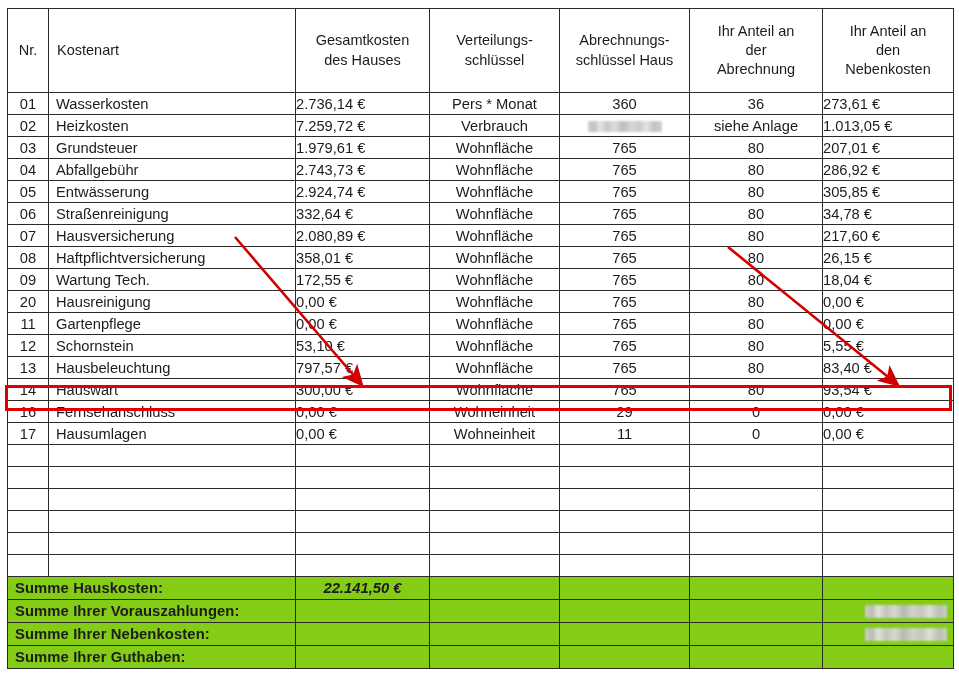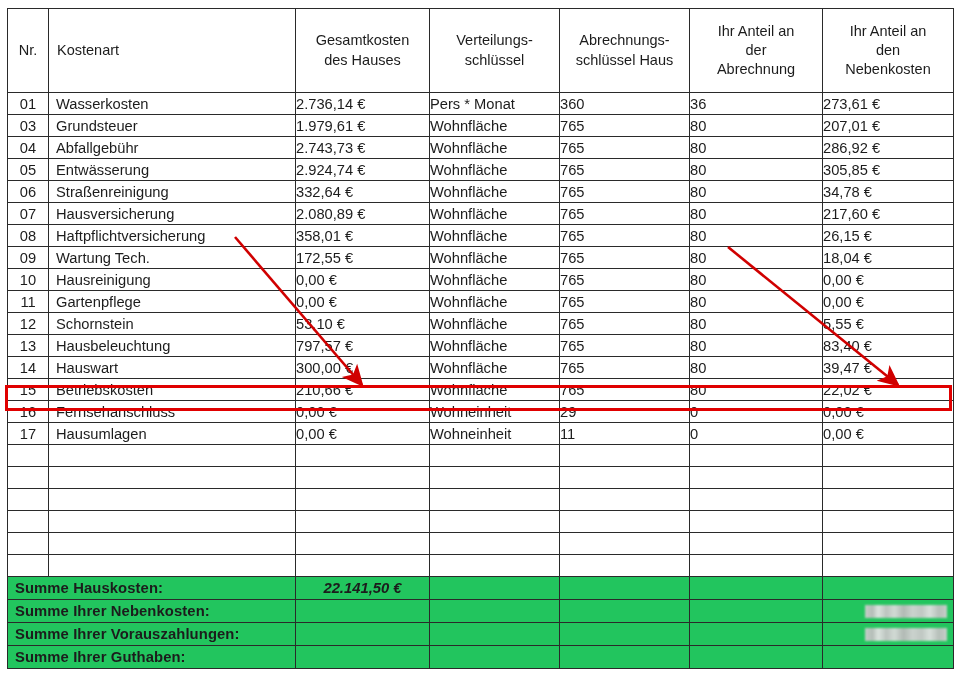--- a/index.html
+++ b/index.html
@@ -56,21 +56,21 @@
   }
   .hd-left { text-align: left !important; padding-left: 8px !important; }
   .hd-nr   { text-align: center !important; }
 
   .sheet tbody tr { height: 21px; }
   .sheet tbody td { height: 21px; line-height: 20px; font-size: 14.7px; }
 
   .t-nr   { text-align: center; }
   .t-art  { text-align: left;  padding-left: 7px !important; margin-left: 27px; }
   .t-num  { text-align: left; padding-right: 6px !important; }
-  .t-ctr  { }
+  .t-ctr  { text-align: center; }
 
   .empty-row td { height: 21px; }
 
   
   .redact {
     display: inline-block;
     height: 11px;
     background: linear-gradient(90deg,
         #cfcfcf 0%, #bdbdbd 9%, #e6e6e6 16%, #c4c4c4 26%,
         #dcdcdc 36%, #b9b9b9 47%, #d4d4d4 58%, #c8c8c8 69%,
@@ -89,21 +89,21 @@
     width: 946px;
     border-collapse: collapse;
     table-layout: fixed;
     font-size: 14.8px;
   }
   .summary td {
     border: 1px solid #2a2a2a;
     height: 22px;
     line-height: 21px;
     padding: 0;
-    background: #22c55e;
+    background: #84cc16;
     vertical-align: middle;
   }
   .s-label {
     font-weight: bold;
     text-align: left;
     padding-left: 7px !important;
     letter-spacing: 0.1px;
   }
   .s-mid   { text-align: center; font-weight: bold; font-style: italic; }
   .s-right { text-align: right; padding-right: 6px !important; font-weight: bold; }
@@ -178,20 +178,29 @@
         <tr>
           <td class="t-nr">01</td>
           <td class="t-art">Wasserkosten</td>
           <td class="t-num">2.736,14 €</td>
           <td class="t-ctr">Pers * Monat</td>
           <td class="t-ctr">360</td>
           <td class="t-ctr">36</td>
           <td class="t-num">273,61 €</td>
         </tr>
         <tr>
+          <td class="t-nr">02</td>
+          <td class="t-art">Heizkosten</td>
+          <td class="t-num">7.259,72 €</td>
+          <td class="t-ctr">Verbrauch</td>
+          <td class="t-ctr redact-cell"><span class="redact" style="width: 74px;"></span></td>
+          <td class="t-ctr">siehe Anlage</td>
+          <td class="t-num">1.013,05 €</td>
+        </tr>
+        <tr>
           <td class="t-nr">03</td>
           <td class="t-art">Grundsteuer</td>
           <td class="t-num">1.979,61 €</td>
           <td class="t-ctr">Wohnfläche</td>
           <td class="t-ctr">765</td>
           <td class="t-ctr">80</td>
           <td class="t-num">207,01 €</td>
         </tr>
         <tr>
           <td class="t-nr">04</td>
@@ -241,21 +250,21 @@
         <tr>
           <td class="t-nr">09</td>
           <td class="t-art">Wartung Tech.</td>
           <td class="t-num">172,55 €</td>
           <td class="t-ctr">Wohnfläche</td>
           <td class="t-ctr">765</td>
           <td class="t-ctr">80</td>
           <td class="t-num">18,04 €</td>
         </tr>
         <tr>
-          <td class="t-nr">10</td>
+          <td class="t-nr">20</td>
           <td class="t-art">Hausreinigung</td>
           <td class="t-num">0,00 €</td>
           <td class="t-ctr">Wohnfläche</td>
           <td class="t-ctr">765</td>
           <td class="t-ctr">80</td>
           <td class="t-num">0,00 €</td>
         </tr>
         <tr>
           <td class="t-nr">11</td>
           <td class="t-art">Gartenpflege</td>
@@ -283,30 +292,21 @@
           <td class="t-ctr">80</td>
           <td class="t-num">83,40 €</td>
         </tr>
         <tr>
           <td class="t-nr">14</td>
           <td class="t-art">Hauswart</td>
           <td class="t-num">300,00 €</td>
           <td class="t-ctr">Wohnfläche</td>
           <td class="t-ctr">765</td>
           <td class="t-ctr">80</td>
-          <td class="t-num">39,47 €</td>
-        </tr>
-        <tr>
-          <td class="t-nr">15</td>
-          <td class="t-art">Betriebskosten</td>
-          <td class="t-num">210,66 €</td>
-          <td class="t-ctr">Wohnfläche</td>
-          <td class="t-ctr">765</td>
-          <td class="t-ctr">80</td>
-          <td class="t-num">22,02 €</td>
+          <td class="t-num">93,54 €</td>
         </tr>
         <tr>
           <td class="t-nr">16</td>
           <td class="t-art">Fernsehanschluss</td>
           <td class="t-num">0,00 €</td>
           <td class="t-ctr">Wohneinheit</td>
           <td class="t-ctr">29</td>
           <td class="t-ctr">0</td>
           <td class="t-num">0,00 €</td>
         </tr>
@@ -388,29 +388,29 @@
     <tbody id="summary-rows">
         <tr>
           <td class="s-label">Summe Hauskosten:</td>
           <td class="s-mid">22.141,50 €</td>
           <td>&nbsp;</td>
           <td>&nbsp;</td>
           <td>&nbsp;</td>
           <td class="s-right">&nbsp;</td>
         </tr>
         <tr>
+          <td class="s-label">Summe Ihrer Vorauszahlungen:</td>
+          <td class="s-mid">&nbsp;</td>
+          <td>&nbsp;</td>
+          <td>&nbsp;</td>
+          <td>&nbsp;</td>
+          <td class="s-right"><span class="redact" style="width: 82px; height: 13px;"></span></td>
+        </tr>
+        <tr>
           <td class="s-label">Summe Ihrer Nebenkosten:</td>
-          <td class="s-mid">&nbsp;</td>
-          <td>&nbsp;</td>
-          <td>&nbsp;</td>
-          <td>&nbsp;</td>
-          <td class="s-right"><span class="redact" style="width: 82px; height: 13px;"></span></td>
-        </tr>
-        <tr>
-          <td class="s-label">Summe Ihrer Vorauszahlungen:</td>
           <td class="s-mid">&nbsp;</td>
           <td>&nbsp;</td>
           <td>&nbsp;</td>
           <td>&nbsp;</td>
           <td class="s-right"><span class="redact" style="width: 82px; height: 13px;"></span></td>
         </tr>
         <tr>
           <td class="s-label">Summe Ihrer Guthaben:</td>
           <td class="s-mid">&nbsp;</td>
           <td>&nbsp;</td>

